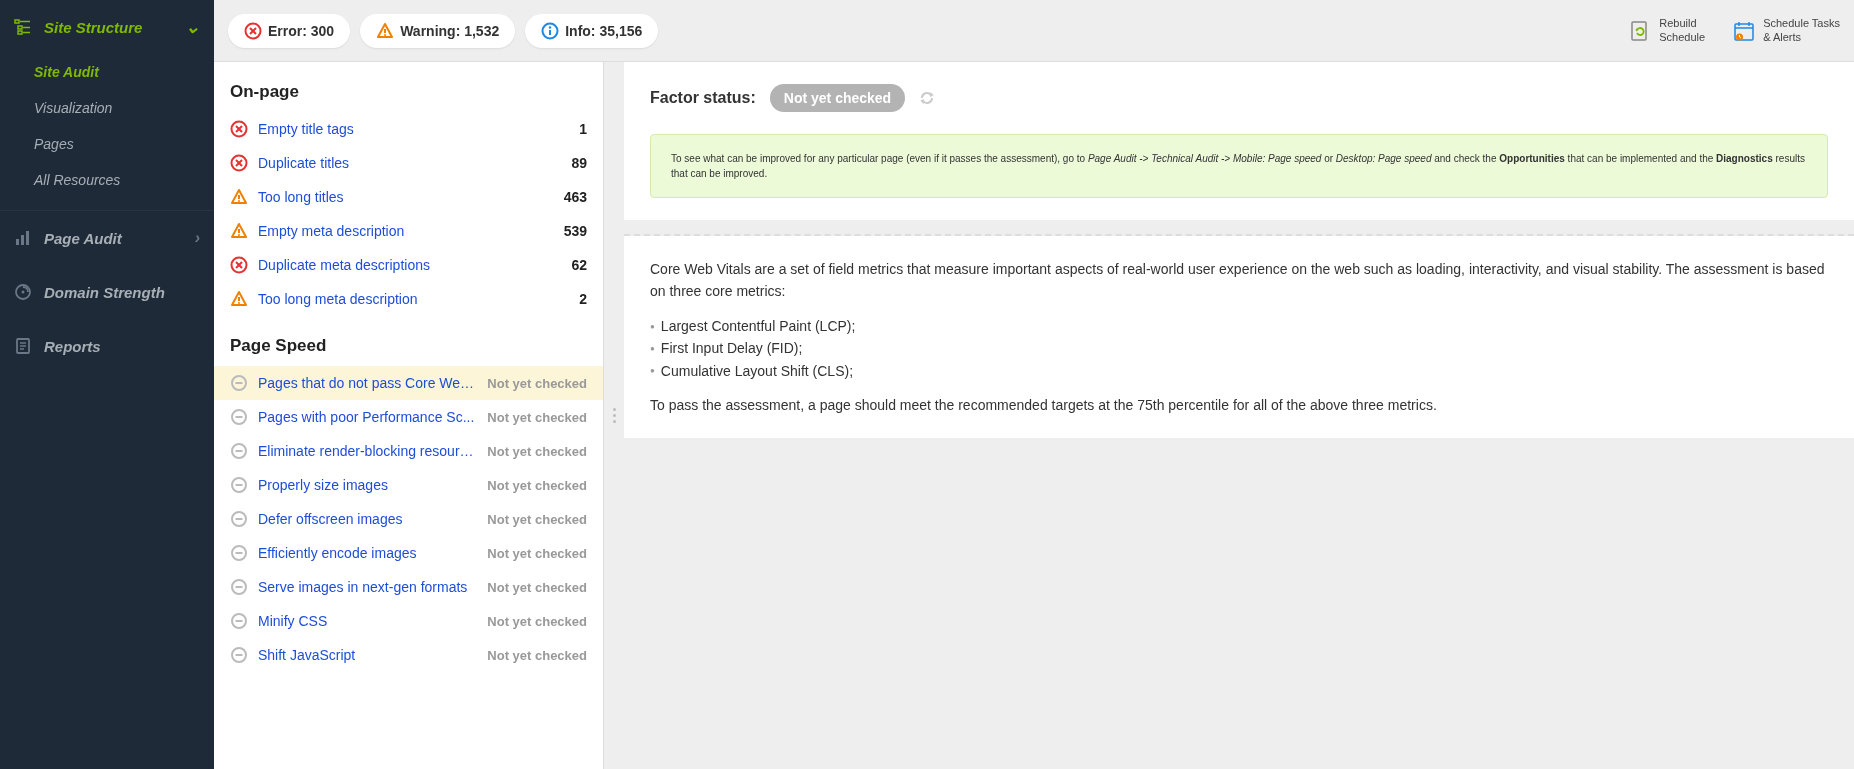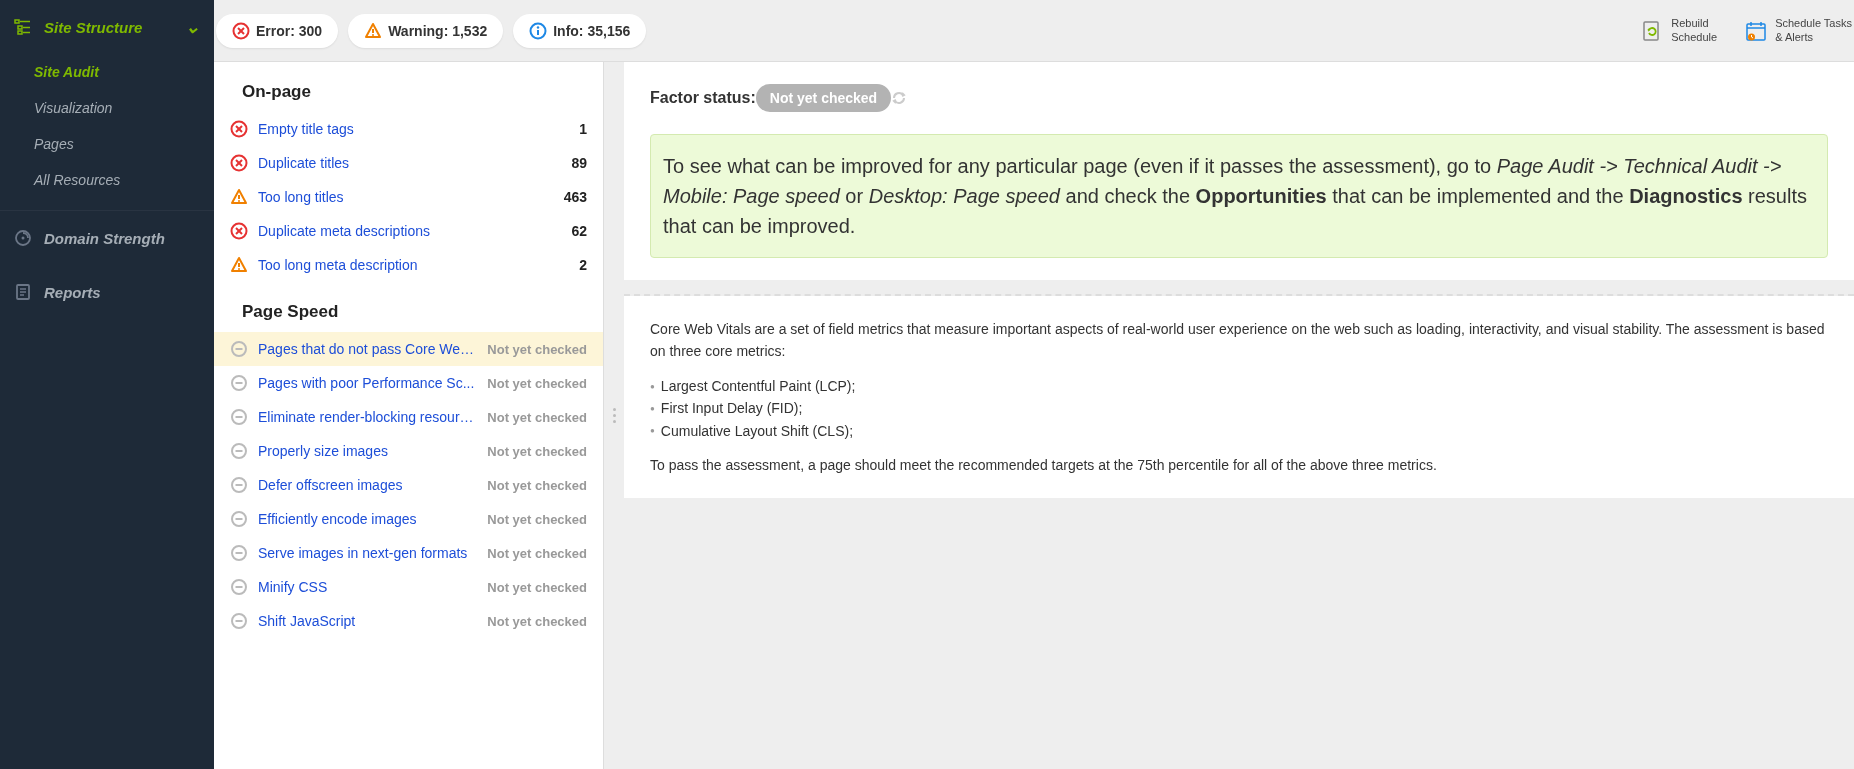--- a/index.html
+++ b/index.html
@@ -16,57 +16,57 @@
 .nav-sub-item { padding: 10px 14px 10px 34px; color: #a6aeb6; cursor: pointer; font-size: 14px; }
 .nav-sub-item.active { color: #7fb900; font-weight: bold; }
 .nav-item { display: flex; align-items: center; padding: 18px 14px; color: #a6aeb6; font-weight: bold; font-size: 15px; cursor: pointer; position: relative; }
 .nav-item .icon { width: 18px; height: 18px; margin-right: 12px; display: inline-flex; align-items: center; justify-content: center; color: #6b7687; }
 .nav-item .chev { position: absolute; right: 14px; color: #6b7687; font-size: 16px; }
 
 
 .main { flex: 1; display: flex; flex-direction: column; min-width: 0; }
 
 
-.topbar { height: 62px; background: #eee; display: flex; align-items: center; padding: 0 2px; gap: 10px; border-bottom: 1px solid #ddd; }
+.topbar { height: 62px; background: #eee; display: flex; align-items: center; padding: 0 14px; gap: 10px; border-bottom: 1px solid #ddd; }
 .pill { background: #fff; border-radius: 24px; padding: 8px 16px; display: inline-flex; align-items: center; gap: 6px; font-weight: bold; box-shadow: 0 1px 2px rgba(0,0,0,0.08); }
 .pill .ic { width: 18px; height: 18px; display: inline-flex; align-items: center; justify-content: center; }
 .topbar-spacer { flex: 1; }
 .topbar-action { display: flex; align-items: center; gap: 8px; color: #444; font-size: 11px; cursor: pointer; margin-left: 18px; }
 .topbar-action .ic { width: 22px; height: 22px; }
 .topbar-action .lbl { line-height: 1.2; }
 
 
 .content { flex: 1; display: flex; min-height: 0; background: #eee; }
 
 
 .factors { width: 390px; background: #fff; overflow-y: auto; border-right: 1px solid #ddd; position: relative; }
 .factors::-webkit-scrollbar { width: 10px; }
 .factors::-webkit-scrollbar-thumb { background: #ccc; border-radius: 5px; }
-.section-title { font-size: 17px; font-weight: bold; padding: 20px 16px 10px 28px; color: #222; }
+.section-title { font-size: 17px; font-weight: bold; padding: 20px 16px 10px 16px; color: #222; }
 .factor-row { display: flex; align-items: center; padding: 8px 16px; cursor: pointer; gap: 10px; }
 .factor-row.selected { background: #fdf5d8; }
 .factor-row .fic { width: 18px; height: 18px; flex-shrink: 0; display: inline-flex; align-items: center; justify-content: center; }
 .factor-row .fname { flex: 1; color: #1d4ed8; white-space: nowrap; overflow: hidden; text-overflow: ellipsis; }
 .factor-row .fval { font-weight: bold; color: #222; margin-left: 6px; }
 .factor-row .fstatus { color: #999; font-weight: bold; font-size: 13px; white-space: nowrap; }
 
 
 .drag-handle { width: 20px; background: #eee; display: flex; flex-direction: column; align-items: center; justify-content: center; gap: 3px; cursor: col-resize; }
 .drag-handle .dot { width: 3px; height: 3px; background: #bbb; border-radius: 50%; }
 
 
 .detail { flex: 1; background: #eee; overflow-y: auto; min-width: 0; }
 .detail-card { background: #fff; margin: 0 0 14px 0; padding: 22px 26px; }
-.status-line { display: flex; align-items: center; margin-bottom: 18px; }
+.status-line { display: flex; align-items: center; gap: 14px; margin-bottom: 18px; }
 .status-label { font-size: 16px; font-weight: bold; }
 .status-badge { background: #b3b3b3; color: #fff; border-radius: 16px; padding: 6px 14px; font-weight: bold; font-size: 14px; }
 .refresh-ic { width: 16px; height: 16px; color: #ccc; cursor: pointer; }
 .status-desc { font-size: 14px; color: #333; }
 .status-desc em { font-style: italic; }
-.tip-box { background: #edfad8; border: 1px solid #d4eab0; border-radius: 4px; padding: 16px 12px; margin-top: 22px; font-size: 20px; color: #333; line-height: 1.5; }
+.tip-box { background: #edfad8; border: 1px solid #d4eab0; border-radius: 4px; padding: 16px 20px; margin-top: 22px; font-size: 10px; color: #333; line-height: 1.5; }
 .tip-box em { font-style: italic; }
 .sep-dashed { border: none; border-top: 2px dashed #ddd; margin: 0; }
 .about-title { font-weight: bold; font-size: 15px; margin-bottom: 14px; }
 .about-body { font-size: 14px; line-height: 1.6; }
 .about-body ul { list-style: none; margin: 12px 0; }
 .about-body ul li::before { content: "●"; font-size: 8px; color: #999; margin-right: 6px; vertical-align: middle; }
 
 svg { display: block; }
 </style>
 </head>
@@ -93,20 +93,31 @@
       <div class="nav-sub">
         <div class="nav-sub-item active">Site Audit</div>
         <div class="nav-sub-item">Visualization</div>
         <div class="nav-sub-item">Pages</div>
         <div class="nav-sub-item">All Resources</div>
       </div>
     </div>
     <div class="nav-item">
       <span class="icon">
         <svg width="18" height="18" viewBox="0 0 18 18">
+            <rect x="2" y="10" width="3" height="6" fill="#6b7687"></rect>
+            <rect x="7" y="6" width="3" height="10" fill="#6b7687"></rect>
+            <rect x="12" y="2" width="3" height="14" fill="#6b7687"></rect>
+          </svg>
+      </span>
+      <span>Page Audit</span>
+      <span class="chev">›</span>
+    </div>
+    <div class="nav-item">
+      <span class="icon">
+        <svg width="18" height="18" viewBox="0 0 18 18">
             <circle cx="9" cy="9" r="7" fill="none" stroke="#6b7687" stroke-width="1.8"></circle>
             <path d="M9 4 A5 5 0 0 1 14 9" fill="none" stroke="#6b7687" stroke-width="1.8"></path>
             <circle cx="9" cy="9" r="1.5" fill="#6b7687"></circle>
           </svg>
       </span>
       <span>Domain Strength</span>
     </div>
     <div class="nav-item">
       <span class="icon">
         <svg width="18" height="18" viewBox="0 0 18 18">
@@ -209,20 +220,31 @@
             <div class="factor-row">
               <span class="fic">
                 <svg width="18" height="18" viewBox="0 0 18 18">
                   <path d="M9 2 L16 15 L2 15 Z" fill="none" stroke="#f08000" stroke-width="2" stroke-linejoin="round"></path>
                   <line x1="9" y1="7" x2="9" y2="11" stroke="#f08000" stroke-width="2"></line>
                   <circle cx="9" cy="13" r="1" fill="#f08000"></circle>
                 </svg>
               </span>
               <span class="fname">Too long titles</span>
               <span class="fval">463</span>
+            </div>
+            <div class="factor-row">
+              <span class="fic">
+                <svg width="18" height="18" viewBox="0 0 18 18">
+                  <path d="M9 2 L16 15 L2 15 Z" fill="none" stroke="#f08000" stroke-width="2" stroke-linejoin="round"></path>
+                  <line x1="9" y1="7" x2="9" y2="11" stroke="#f08000" stroke-width="2"></line>
+                  <circle cx="9" cy="13" r="1" fill="#f08000"></circle>
+                </svg>
+              </span>
+              <span class="fname">Empty meta description</span>
+              <span class="fval">539</span>
             </div>
             <div class="factor-row">
               <span class="fic">
                 <svg width="18" height="18" viewBox="0 0 18 18">
                   <circle cx="9" cy="9" r="7.5" fill="none" stroke="#e63232" stroke-width="2"></circle>
                   <line x1="6" y1="6" x2="12" y2="12" stroke="#e63232" stroke-width="2"></line>
                   <line x1="12" y1="6" x2="6" y2="12" stroke="#e63232" stroke-width="2"></line>
                 </svg>
               </span>
               <span class="fname">Duplicate meta descriptions</span>

